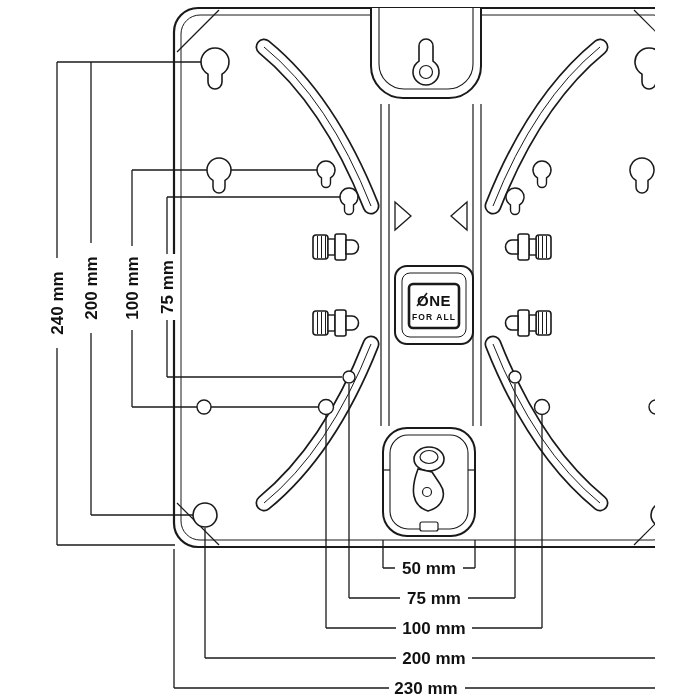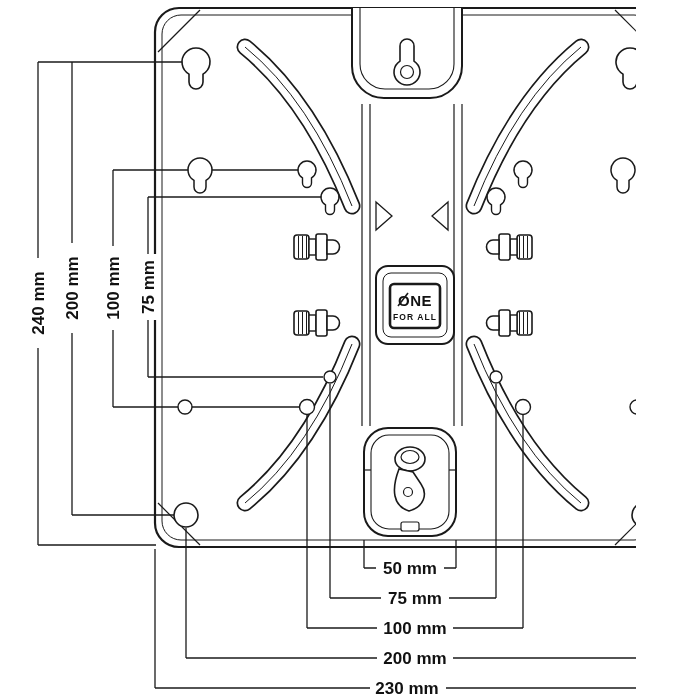--- a/index.html
+++ b/index.html
@@ -1,16 +1,16 @@
 <!DOCTYPE html>
 <html><head>
 <meta charset="utf-8">
 <style>
   html,body{margin:0;padding:0;background:#ffffff;}
-  .stage{width:636px;height:700px;position:relative;background:#ffffff;overflow:hidden;}
+  .stage{width:636px;height:700px;position:relative;background:#ffffff;overflow:hidden;padding-left:19px;}
   svg{display:block;}
   .ln{stroke:#1a1a1a;fill:none;}
   .fw{fill:#ffffff;stroke:#1a1a1a;}
   .dim{stroke:#1a1a1a;stroke-width:1.3;fill:none;}
   .mask{fill:#ffffff;stroke:none;}
   .dimtext{font-family:"Liberation Sans",sans-serif;font-size:17px;font-weight:bold;fill:#111111;}
   .logo1{font-family:"Liberation Sans",sans-serif;font-size:15px;font-weight:bold;fill:#111111;letter-spacing:0.5px;}
   .logo2{font-family:"Liberation Sans",sans-serif;font-size:8.5px;font-weight:bold;fill:#111111;letter-spacing:1.1px;}
 </style>
 </head>

